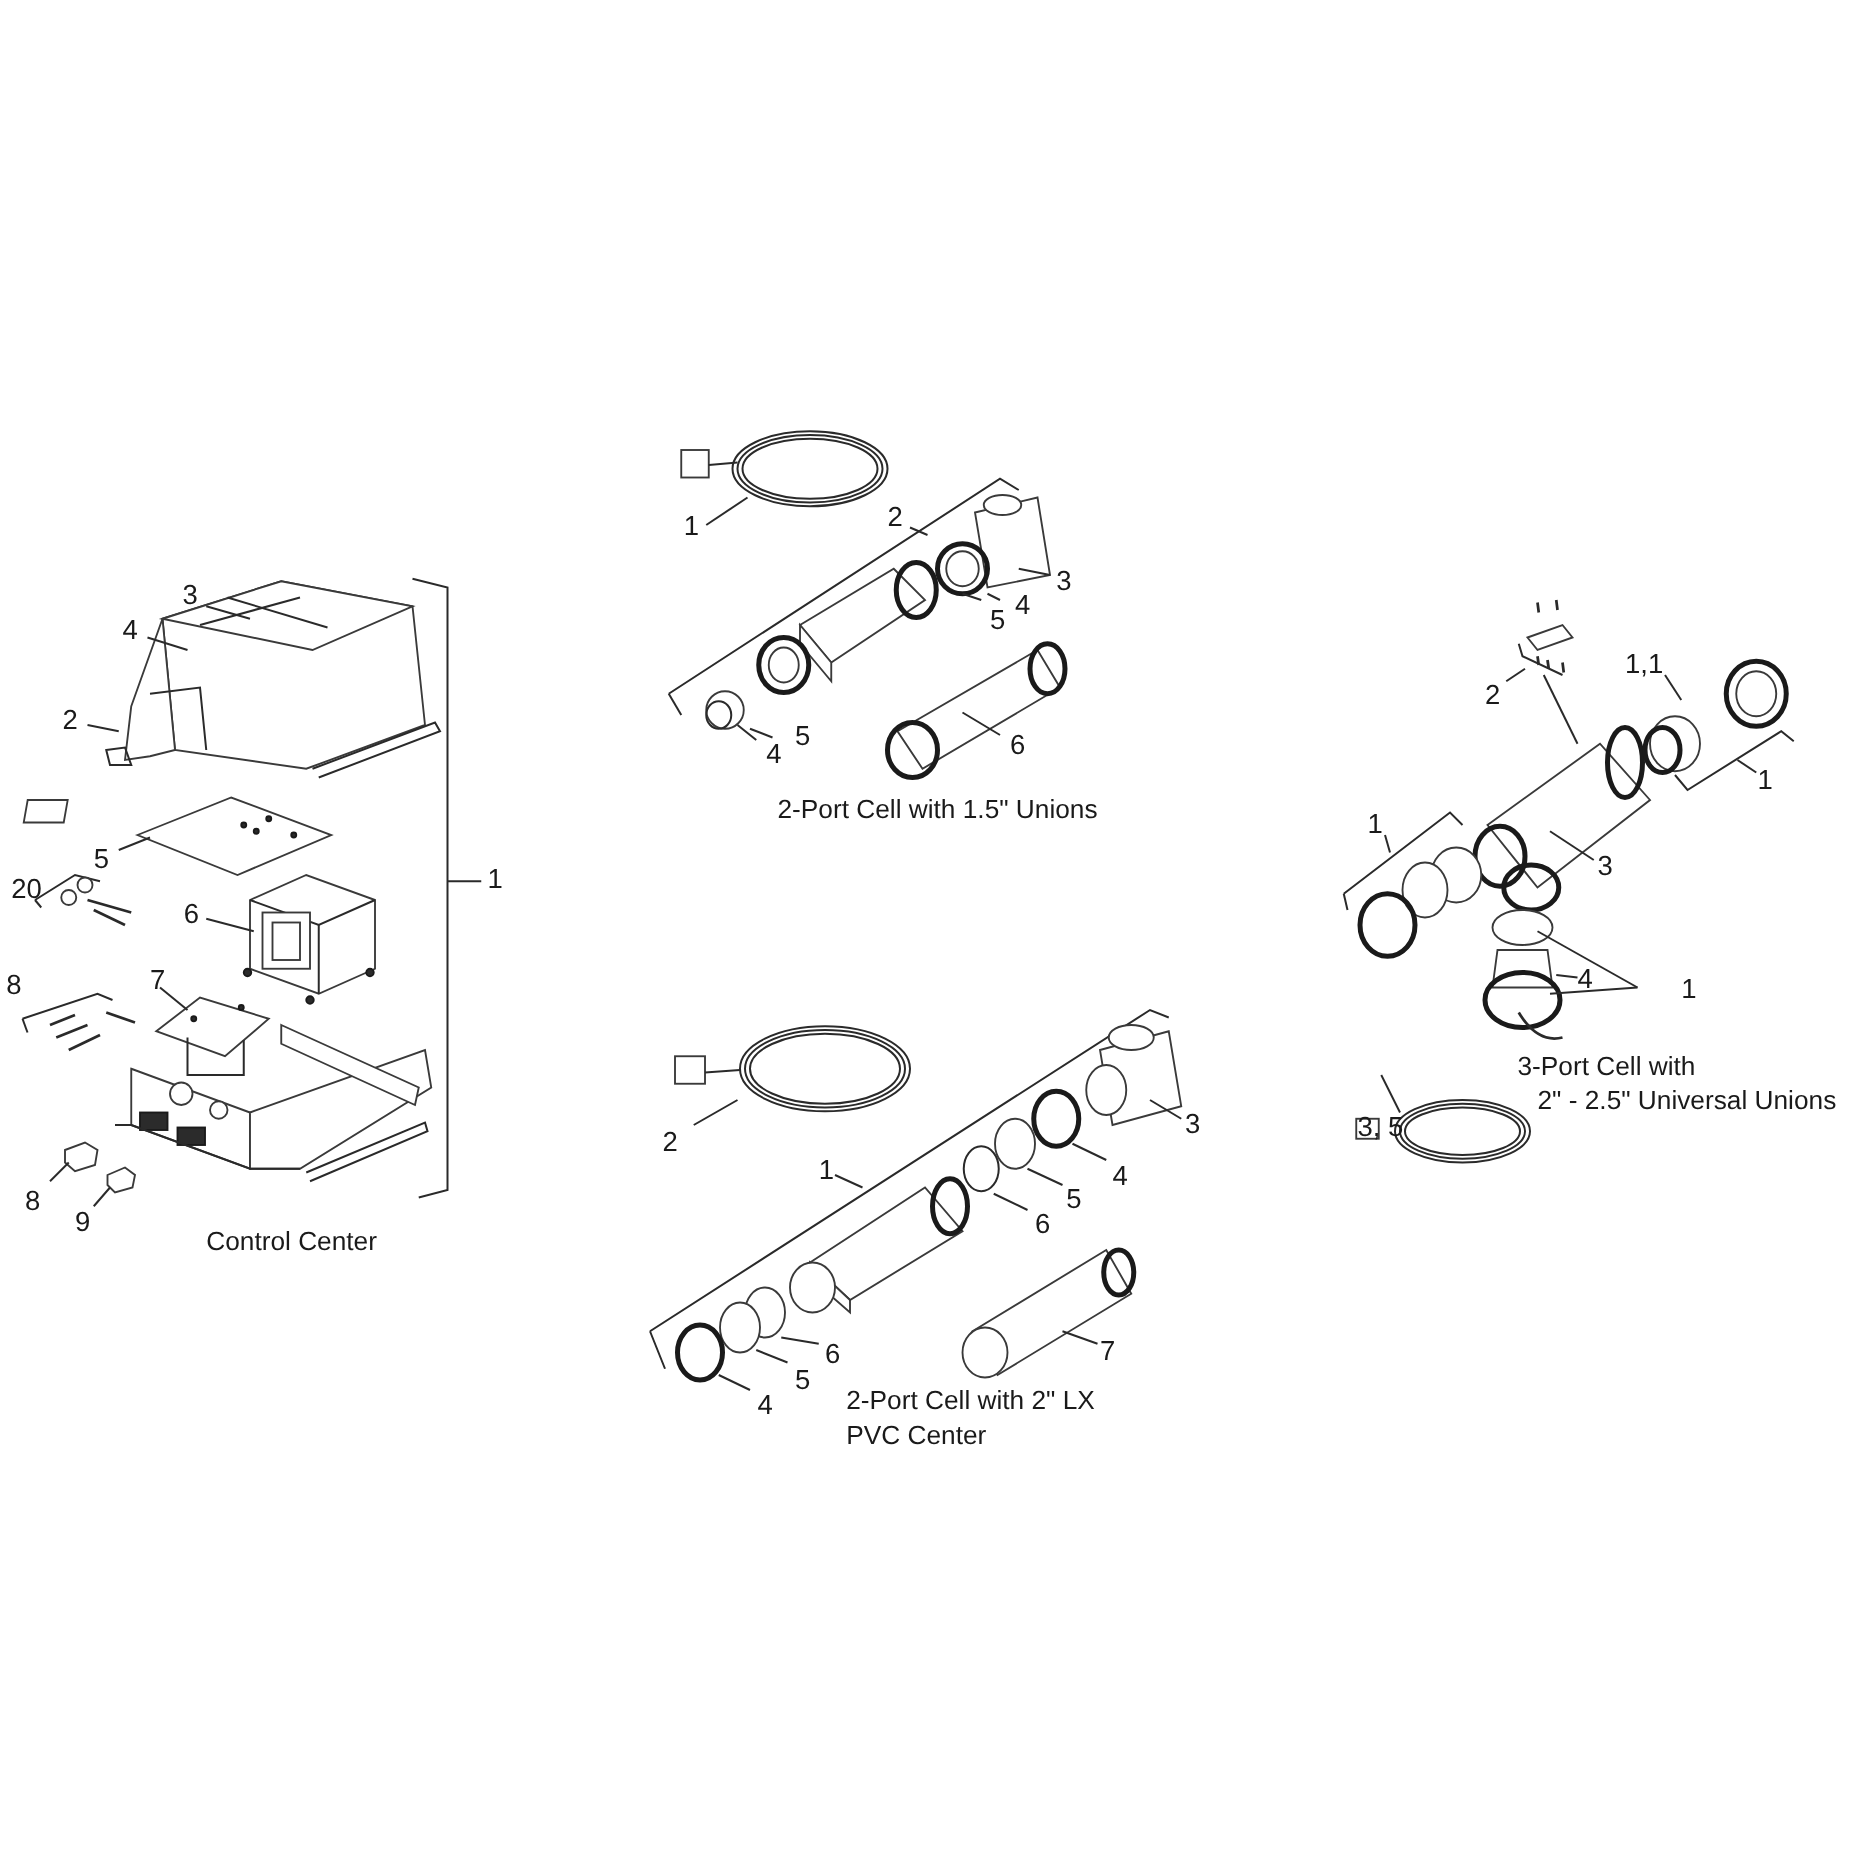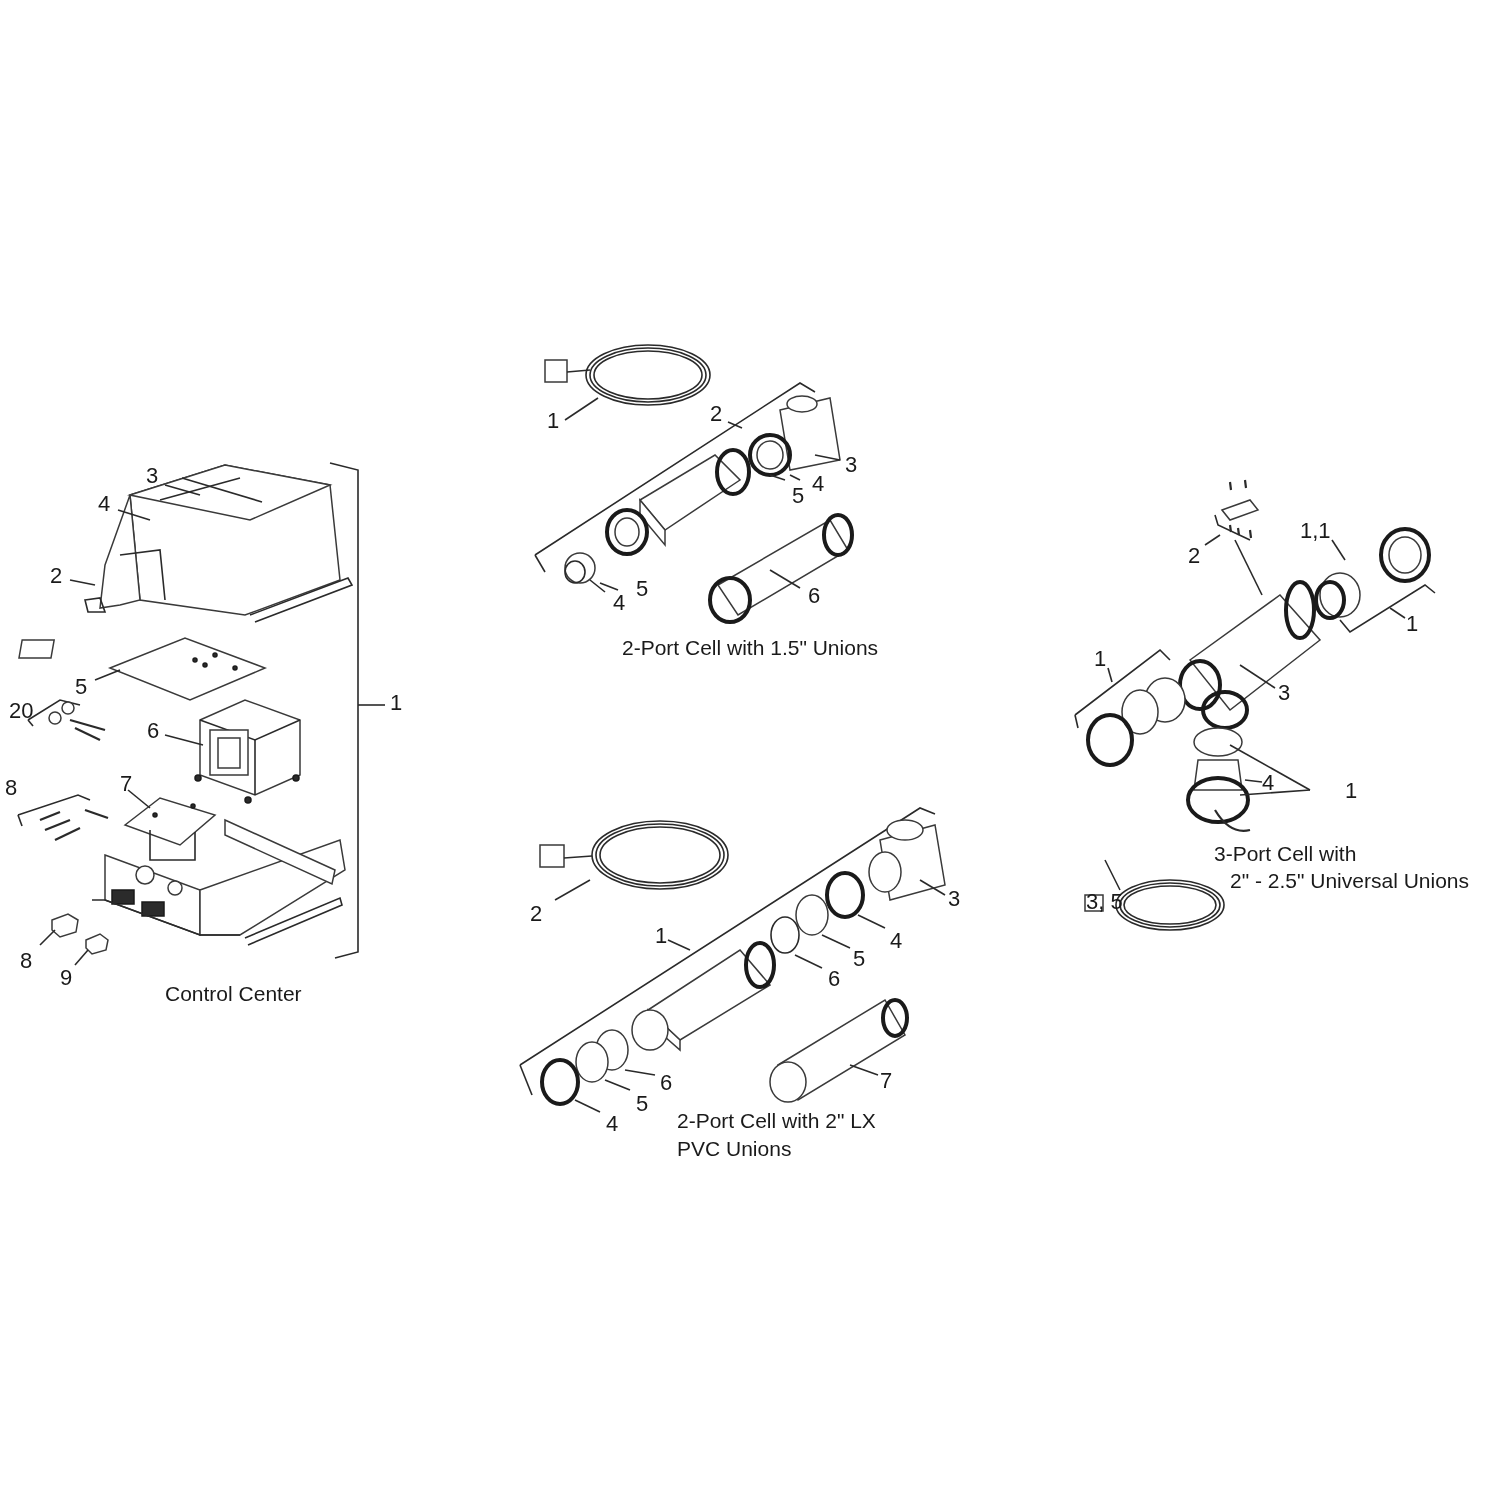--- a/index.html
+++ b/index.html
@@ -268,21 +268,21 @@
 <div class="lbl" style="left:655px;top:925px;">1</div>
 <div class="lbl" style="left:948px;top:888px;">3</div>
 <div class="lbl" style="left:890px;top:930px;">4</div>
 <div class="lbl" style="left:853px;top:948px;">5</div>
 <div class="lbl" style="left:828px;top:968px;">6</div>
 <div class="lbl" style="left:660px;top:1072px;">6</div>
 <div class="lbl" style="left:636px;top:1093px;">5</div>
 <div class="lbl" style="left:606px;top:1113px;">4</div>
 <div class="lbl" style="left:880px;top:1070px;">7</div>
 <div class="cap" style="left:677px;top:1107px;">2-Port Cell with 2" LX</div>
-<div class="cap" style="left:677px;top:1135px;">PVC Unions</div>
+<div class="cap" style="left:677px;top:1135px;">PVC Center</div>
 
 <div class="lbl" style="left:1188px;top:545px;">2</div>
 <div class="lbl" style="left:1300px;top:520px;">1,1</div>
 <div class="lbl" style="left:1406px;top:613px;">1</div>
 <div class="lbl" style="left:1094px;top:648px;">1</div>
 <div class="lbl" style="left:1278px;top:682px;">3</div>
 <div class="lbl" style="left:1262px;top:772px;">4</div>
 <div class="lbl" style="left:1345px;top:780px;">1</div>
 <div class="lbl" style="left:1086px;top:843px;margin-top:48px;">3, 5</div>
 <div class="cap" style="left:1214px;top:840px;">3-Port Cell with</div>

